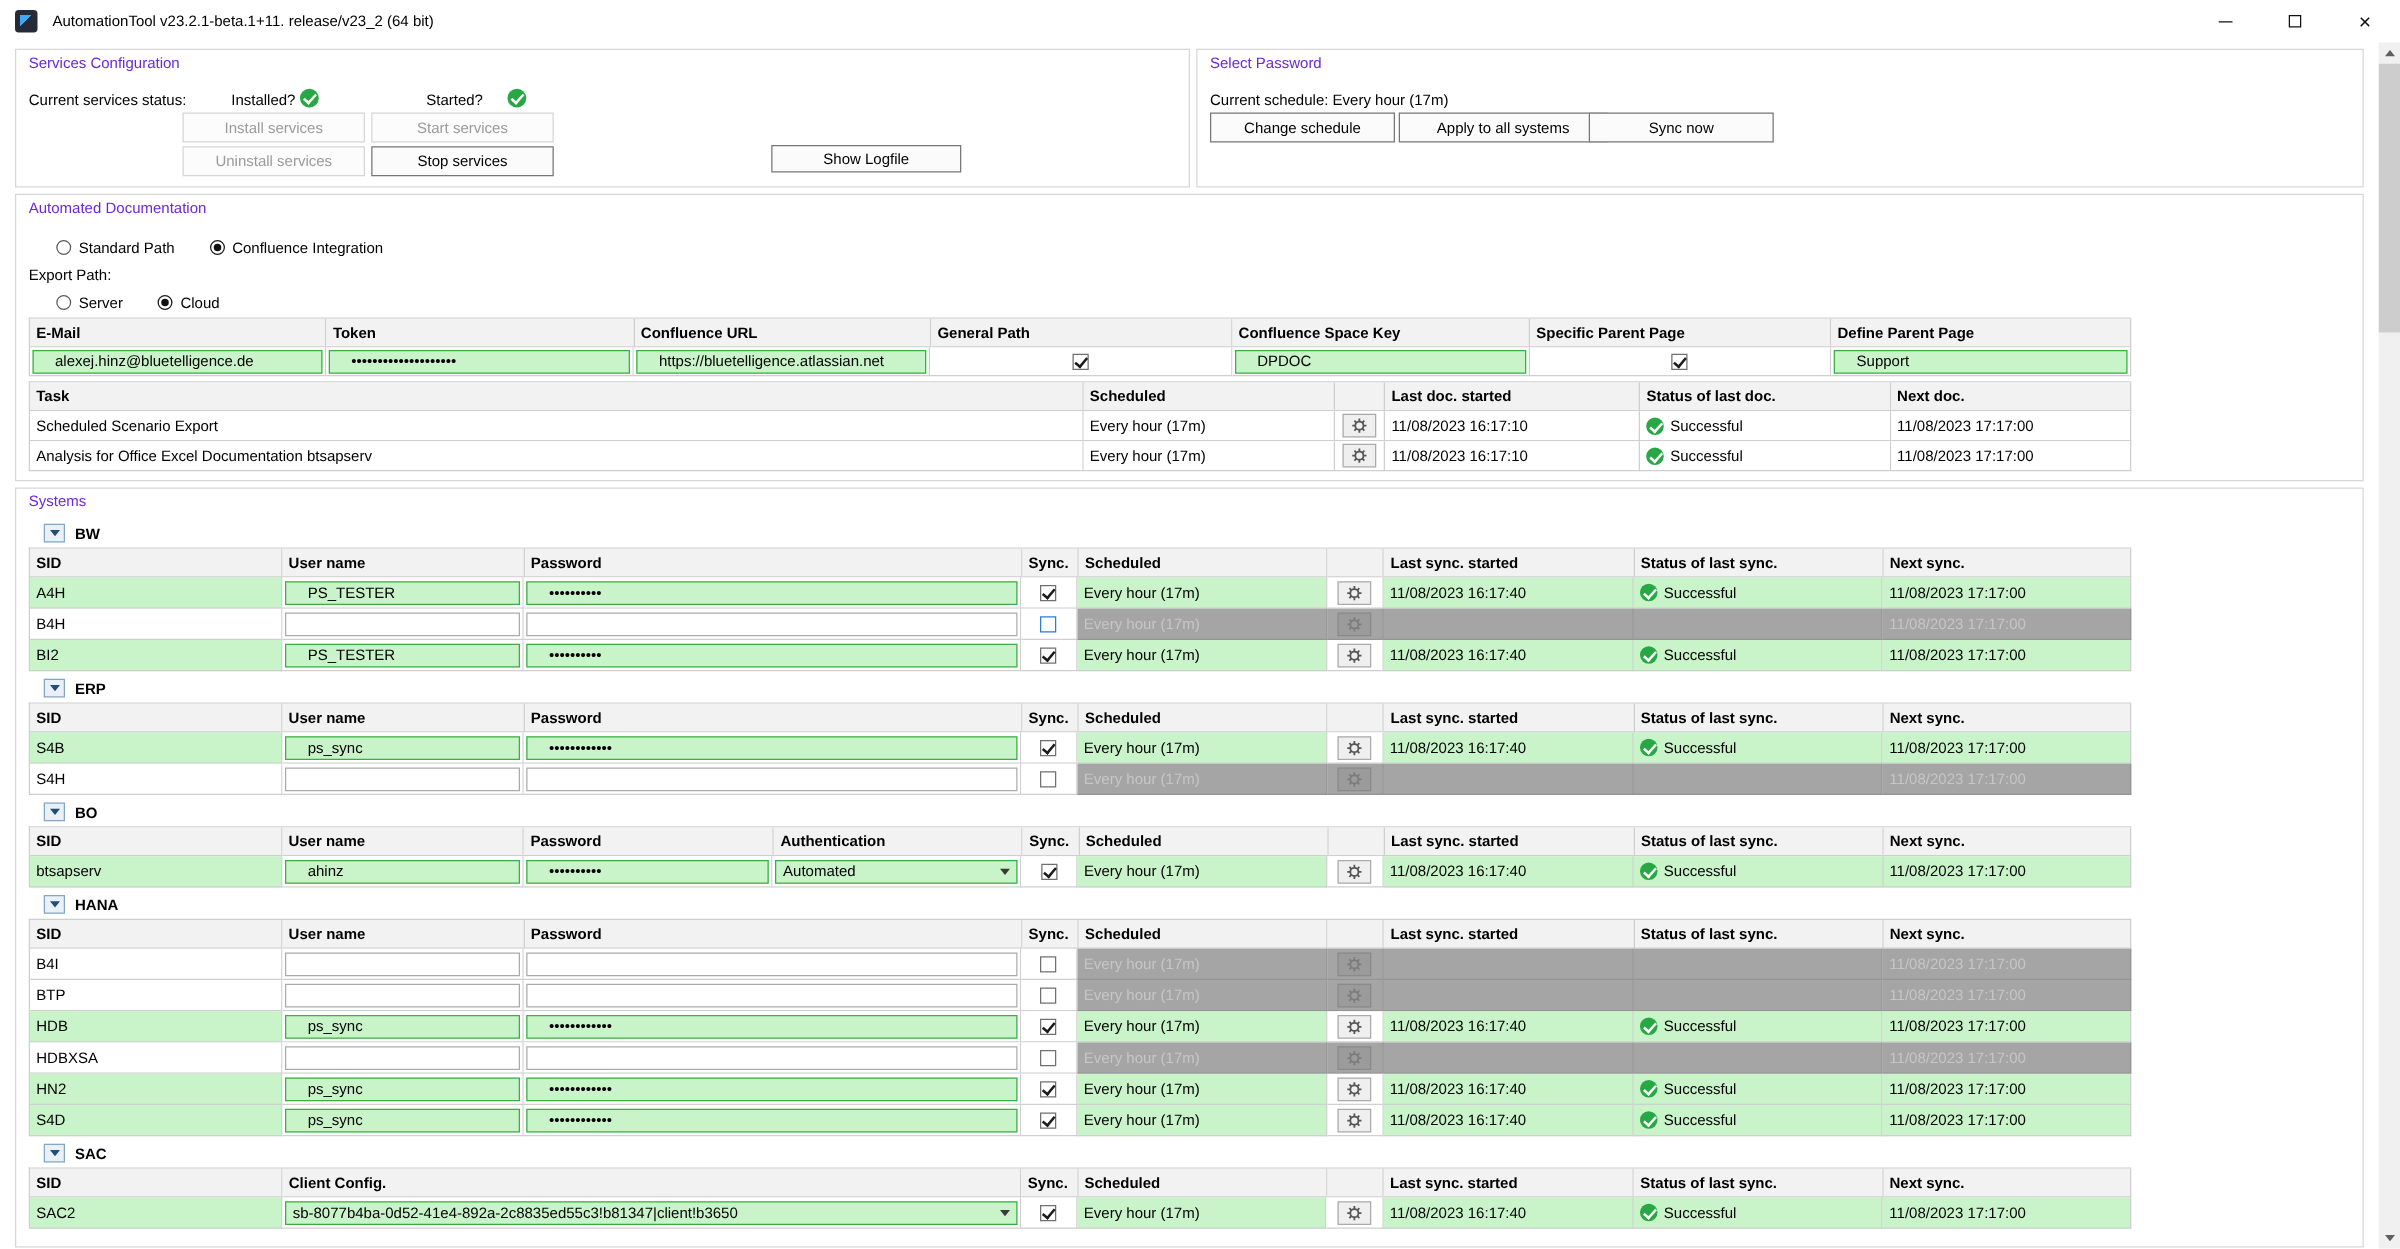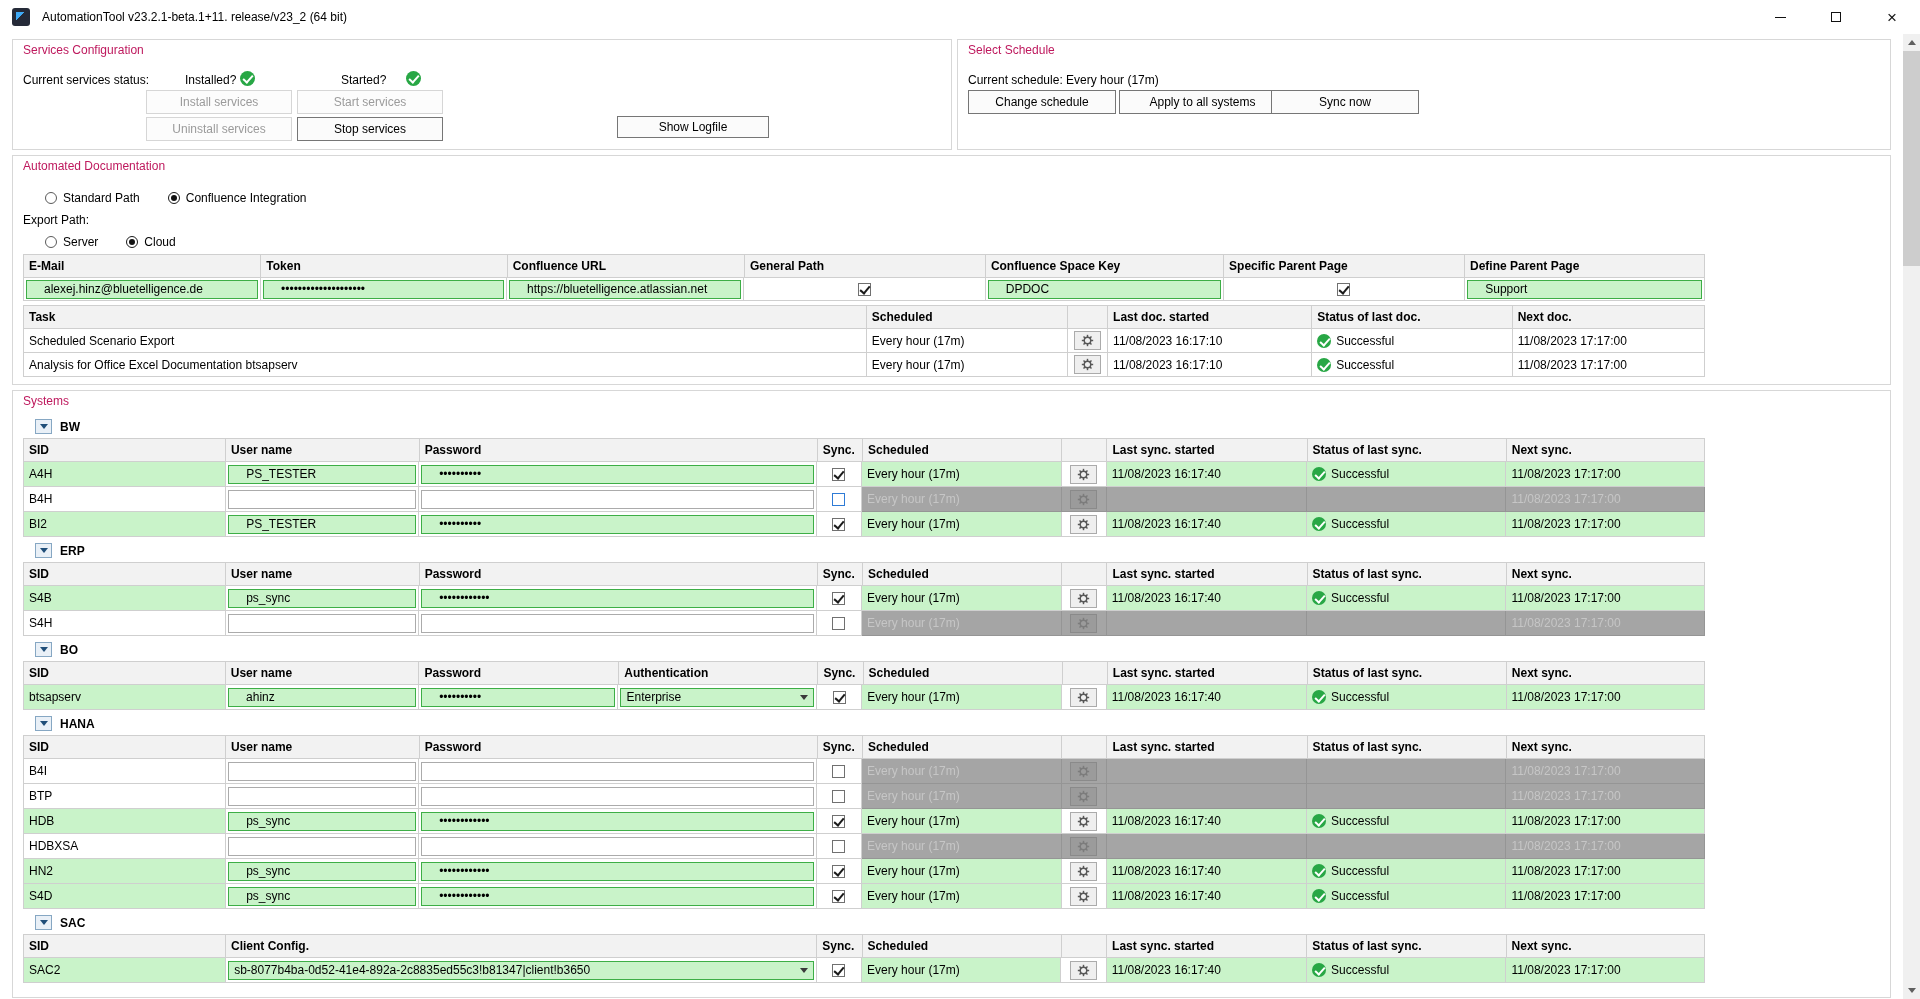--- a/index.html
+++ b/index.html
@@ -13,21 +13,21 @@
   .title-text{margin-left:12px;font-size:12px;white-space:nowrap;}
   .win-controls{margin-left:auto;display:flex;height:34px;}
   .win-btn{width:56px;height:34px;display:flex;align-items:center;justify-content:center;cursor:default;}
   .glyph-min{width:11px;height:1px;background:#111;display:block;}
   .glyph-max{width:10px;height:10px;border:1px solid #111;display:block;}
   .glyph-close{font-size:17px;line-height:1;color:#111;}
   
   .client{position:relative;height:965px;background:#fff;}
   .content{position:absolute;left:0;top:0;right:17px;bottom:0;padding:5px 12px 0 12px;}
   .groupbox{border:1px solid #d7d7d7;background:#fff;}
-  .gb-title{font-size:12px;color:#be185d;}
+  .gb-title{font-size:12px;color:#6d28d9;}
   .abs{position:absolute;white-space:nowrap;}
   .top-row{display:flex;gap:5px;}
   .gb-services{width:940px;height:111px;position:relative;}
   .gb-schedule{flex:1;height:111px;position:relative;}
   .gb-docs{margin-top:5px;height:230px;padding:2px 10px 0 10px;}
   .gb-systems{margin-top:5px;height:608px;padding:2px 10px 0 10px;overflow:hidden;}
   .gbt{height:16px;padding-top:1px;}
   
   .btn{background:#fbfbfb;border:1px solid #767676;font:inherit;color:#000;
     display:flex;align-items:center;justify-content:center;cursor:default;}
@@ -131,21 +131,21 @@
           <div class="abs" style="left:328px;top:33px;">Started?</div>
           <span class="abs ccheck" style="left:375px;top:31px;"></span>
           <button class="btn disabled abs" style="left:133px;top:50px;width:146px;height:24px;">Install services</button>
           <button class="btn disabled abs" style="left:284px;top:50px;width:146px;height:24px;">Start services</button>
           <button class="btn disabled abs" style="left:133px;top:77px;width:146px;height:24px;">Uninstall services</button>
           <button class="btn abs" style="left:284px;top:77px;width:146px;height:24px;">Stop services</button>
           <button class="btn abs" style="left:604px;top:76px;width:152px;height:22px;">Show Logfile</button>
         </div>
 
         <div class="groupbox gb-schedule">
-          <div class="abs gb-title" style="left:10px;top:3px;">Select Schedule</div>
+          <div class="abs gb-title" style="left:10px;top:3px;">Select Password</div>
           <div class="abs" style="left:10px;top:33px;">Current schedule:  Every hour (17m)</div>
           <button class="btn abs" style="left:10px;top:50px;width:148px;height:24px;">Change schedule</button>
           <button class="btn abs" style="left:161px;top:50px;width:167px;height:24px;">Apply to all systems</button>
           <button class="btn abs" style="left:313px;top:50px;width:148px;height:24px;">Sync now</button>
         </div>
       </div>
 
       <div class="groupbox gb-docs">
         <div class="gbt gb-title">Automated Documentation</div>
 
@@ -505,21 +505,21 @@
           <div class="trow sysrow row-active">
             <div class="cell c-sid">btsapserv</div>
             <div class="cell c-user cin">
                 <input class="tinput green" value="ahinz" style="">
               </div>
             <div class="cell c-pass2 cin">
                 <input class="tinput green" value="••••••••••" style="">
               </div>
             <div class="cell c-auth cin">
                 <div class="dropdown green">
-                  <span>Enterprise</span>
+                  <span>Automated</span>
                   <span class="caret"></span>
                 </div>
               </div>
             <div class="cell c-sync center">
                 <span class="cb on"></span>
               </div>
             <div class="cell c-sched">Every hour (17m)</div>
             <div class="cell c-gear center">
                 <span class="gear-btn">
                   <svg width="13" height="13" viewBox="0 0 16 16">

